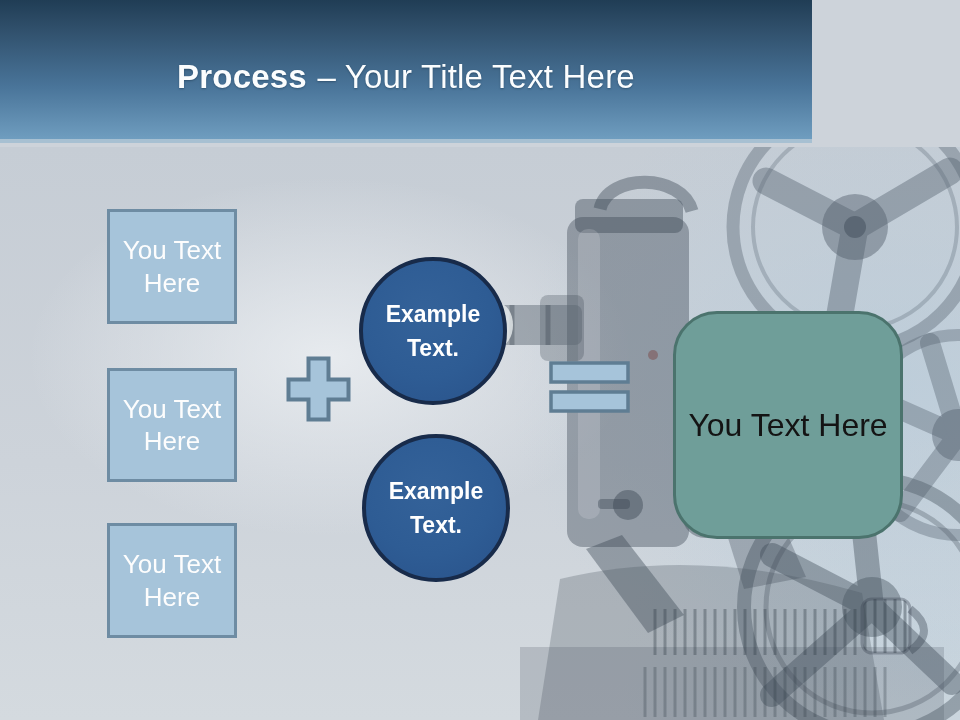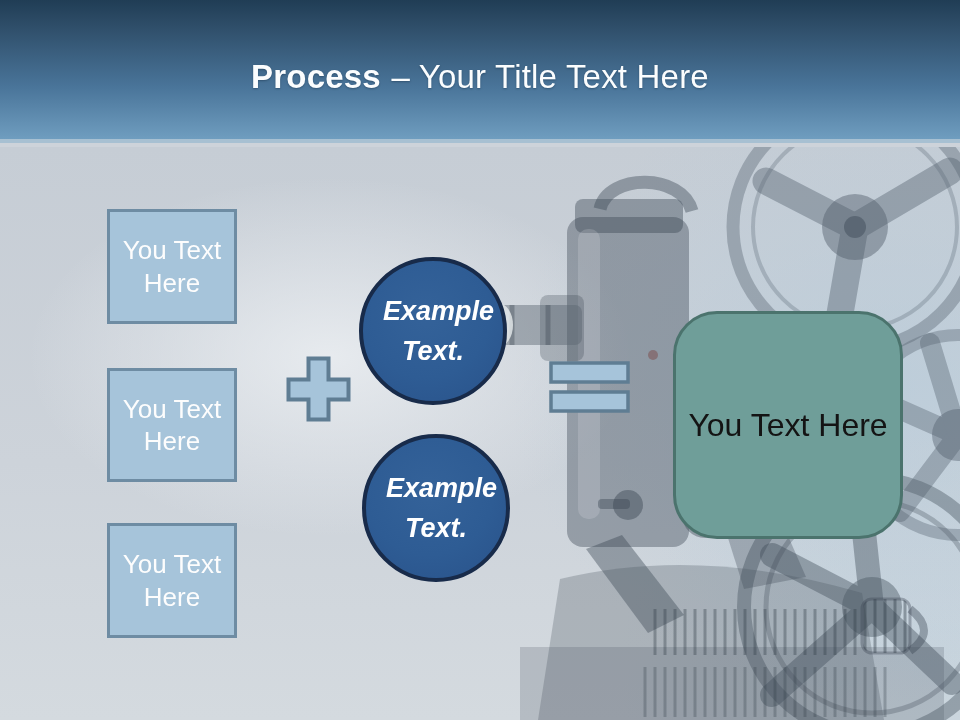--- a/index.html
+++ b/index.html
@@ -9,21 +9,21 @@
   .slide {
     position: relative;
     width: 960px; height: 720px;
     overflow: hidden;
     background: #cdd3da;
   }
 
   
   .header {
     position: absolute; left: 0; top: 0;
-    width: 960px; height: 143px;
+    width: 812px; height: 143px;
     background: linear-gradient(180deg, #203d55 0%, #2e4d68 18%, #497499 62%, #6f9dbf 100%);
     border-bottom: 4px solid #a7c0d2;
     display: flex; align-items: center; justify-content: center;
   }
   .title {
     color: #fbfdfe;
     font-size: 33px;
     font-weight: 400;
     letter-spacing: 0.2px;
     padding-top: 14px;
@@ -63,23 +63,22 @@
   .op { position: absolute; }
   #plus-op   { left: 286px; top: 356px; }
   #equals-op { left: 549px; top: 361px; }
 
   .circle {
     width: 148px; height: 148px;
     border-radius: 50%;
     background: radial-gradient(circle at 45% 38%, #346299 0%, #2e5c94 55%, #29528a 100%);
     border: 4px solid #182b4a;
     color: #ffffff;
-    font-size: 27px;
+    font-size: 23px;
     font-weight: 700;
-    font-style: italic;
     line-height: 1.5;
   }
   .circle .lbl { width: 100px; }
   #circle-1 { left: 359px; top: 221px; }
   #circle-2 { left: 362px; top: 398px; }
 
   .result-box {
     left: 673px; top: 275px;
     width: 230px; height: 228px;
     border-radius: 44px;

